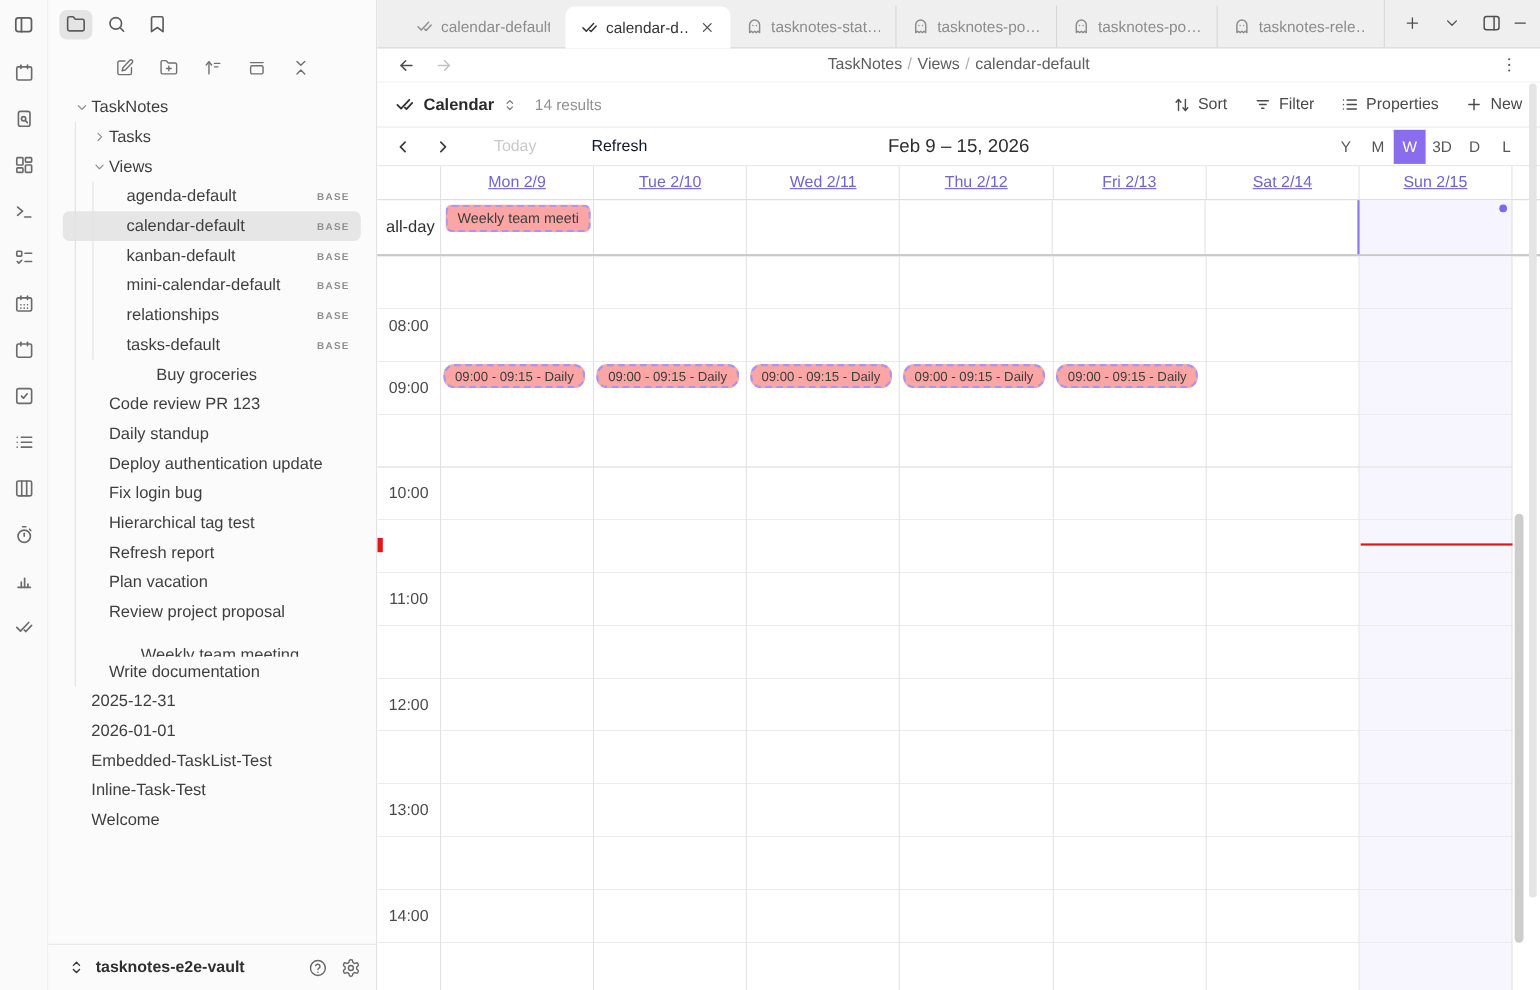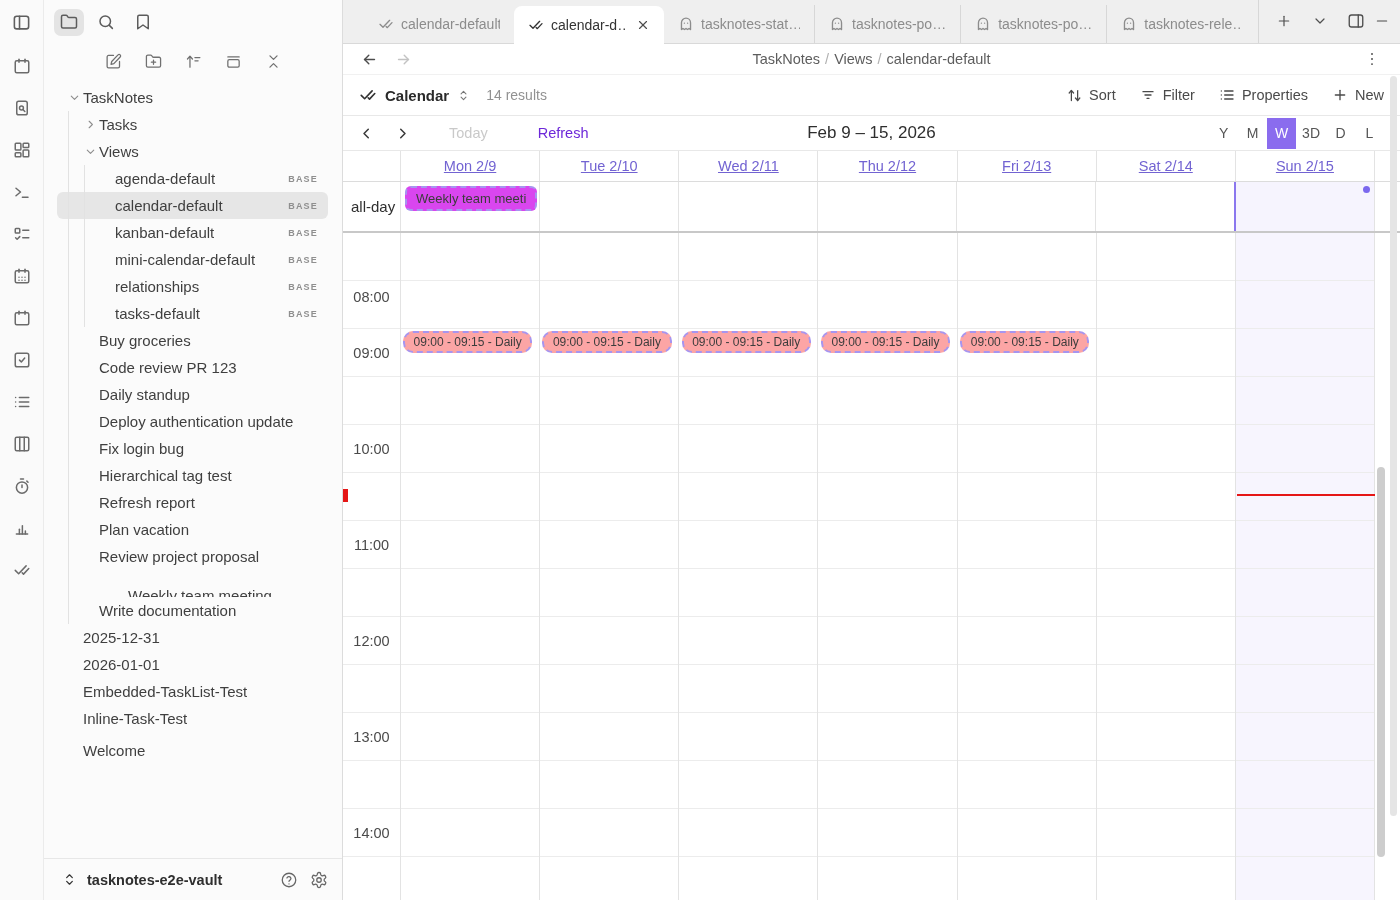--- a/index.html
+++ b/index.html
@@ -64,41 +64,41 @@
   .view-toolbar { height:41px; border-bottom:1px solid #e8e8e8; display:flex; align-items:center; padding:0 16px; flex-shrink:0; }
   .vt-left { display:flex; align-items:center; gap:8px; }
   .vt-view-name { font-size:15px; font-weight:600; color:#2a2a2a; }
   .vt-switch { color:#777; }
   .vt-results { font-size:14px; color:#919191; margin-left:16px; }
   .vt-right { margin-left:auto; display:flex; align-items:flex-end; gap:24px; }
   .vt-btn { display:flex; align-items:center; gap:7px; font-size:14.5px; color:#4a4a4a; cursor:pointer; }
 
   .cal-nav { height:35px; border-bottom:1px solid #e8e8e8; display:flex; align-items:center; position:relative; flex-shrink:0; }
   .cal-nav .cbtn { width:26px; height:26px; display:flex; align-items:center; justify-content:center; color:#3c3c3c; cursor:pointer; }
-  .cal-nav .txtbtn { font-size:14.5px; color:#6d28d9; padding:0 12px; cursor:pointer; }
+  .cal-nav .txtbtn { font-size:14.5px; color:#0f172a; padding:0 12px; cursor:pointer; }
   .cal-nav .txtbtn.disabled { color:#c9c9c9; }
   .cal-title { position:absolute; left:0; right:0; text-align:center; font-size:17px; font-weight:500; color:#2e2e2e; pointer-events:none; }
   .cal-views { margin-left:auto; display:flex; align-items:center; margin-right:16px; z-index:2; }
   .cal-view-btn { min-width:29px; height:31px; padding:0 6px; display:flex; align-items:center; justify-content:center; font-size:14px; color:#555; cursor:pointer; }
   .cal-view-btn.active { background:#8a6cee; color:#fff; }
 
   .day-header { height:31px; border-bottom:1px solid #dcdcdc; display:flex; flex-shrink:0; }
   .gutter { width:57px; flex-shrink:0; }
   .right-gutter { width:25px; flex-shrink:0; }
   .day-cell { flex:1; border-left:1px solid #e3e3e3; display:flex; align-items:center; justify-content:center; min-width:0; }
   .day-cell:nth-last-child(2) { border-right:1px solid #e3e3e3; }
   .day-link { font-size:14.5px; color:#7263d2; text-decoration:underline; cursor:pointer; white-space:nowrap; }
 
   .allday-row { height:51px; border-bottom:2px solid #c8c8c8; display:flex; flex-shrink:0; }
   .allday-label { width:57px; display:flex; align-items:center; padding-left:8px; font-size:15px; color:#2f2f2f; flex-shrink:0; }
   .allday-cell { flex:1; border-left:1px solid #e3e3e3; position:relative; min-width:0; padding:4px; }
   .allday-cell:nth-last-child(2) { border-right:1px solid #e3e3e3; }
   .allday-cell.today { background:#f6f4fe; border-left:2px solid #8b77ee; }
   .today-dot { position:absolute; top:4px; right:4px; width:7px; height:7px; border-radius:50%; background:#7b68ee; }
-  .event { border:2px dashed #a795ef; border-radius:6px; background:#d946ef; font-size:13px; color:#3c3c3c; padding:3px 9px; white-space:nowrap; overflow:hidden; cursor:pointer; }
+  .event { border:2px dashed #a795ef; border-radius:6px; background:#fca5a5; font-size:13px; color:#3c3c3c; padding:3px 9px; white-space:nowrap; overflow:hidden; cursor:pointer; }
   .allday-event { display:inline-block; max-width:132px; }
 
   .grid { flex:1; position:relative; overflow:hidden; }
   .today-col-bg { position:absolute; top:0; bottom:0; background:#f7f5fe; }
   .grid-lines { position:absolute; top:0; left:0; width:1032px; height:100%;
     background:repeating-linear-gradient(to bottom, transparent 0 47px, #ececec 47px 48px); }
   .grid-cols { position:absolute; inset:0; display:flex; pointer-events:none; }
   .grid-col { flex:1; border-left:1px solid #e3e3e3; }
   .grid-col:nth-last-child(2) { border-right:1px solid #e3e3e3; }
   .hour-label { position:absolute; left:0; width:57px; height:48px; display:flex; align-items:center; justify-content:center; font-size:14.5px; color:#4a4a4a; }
@@ -371,21 +371,21 @@
         <div class="tree-item" style="padding-left: 41px;">
           <span class="tree-chevron"></span>
           <span class="tree-label">relationships</span>
           <span class="tree-badge">BASE</span>
         </div>
         <div class="tree-item" style="padding-left: 41px;">
           <span class="tree-chevron"></span>
           <span class="tree-label">tasks-default</span>
           <span class="tree-badge">BASE</span>
         </div>
-        <div class="tree-item" style="padding-left: 25px;">
+        <div class="tree-item" style="padding-left: 25px; gap: 43px;">
           <span class="tree-chevron"></span>
           <span class="tree-label">Buy groceries</span>
         </div>
         <div class="tree-item" style="padding-left: 25px;">
           <span class="tree-chevron"></span>
           <span class="tree-label">Code review PR 123</span>
         </div>
         <div class="tree-item" style="padding-left: 25px;">
           <span class="tree-chevron"></span>
           <span class="tree-label">Daily standup</span>
@@ -431,21 +431,21 @@
           <span class="tree-label">2026-01-01</span>
         </div>
         <div class="tree-item" style="padding-left: 9px;">
           <span class="tree-chevron"></span>
           <span class="tree-label">Embedded-TaskList-Test</span>
         </div>
         <div class="tree-item" style="padding-left: 9px;">
           <span class="tree-chevron"></span>
           <span class="tree-label">Inline-Task-Test</span>
         </div>
-        <div class="tree-item" style="padding-left: 9px; align-items: flex-end;">
+        <div class="tree-item" style="padding-left: 9px;">
           <span class="tree-chevron"></span>
           <span class="tree-label">Welcome</span>
         </div>
         <div class="tree-guide" style="left: 24px; top: 33px; height: 513px;"></div>
         <div class="tree-guide" style="left: 40px; top: 87px; height: 162px;"></div>
       </div>
     <div class="vault-row">
       <span class="icon" id="vault-switch-icon">
           <svg width="15" height="15" viewBox="0 0 24 24" fill="none" stroke="currentColor" stroke-width="2" stroke-linecap="round" stroke-linejoin="round">
             <path d="m7.5 9 4.5-4.5L16.5 9"></path>

